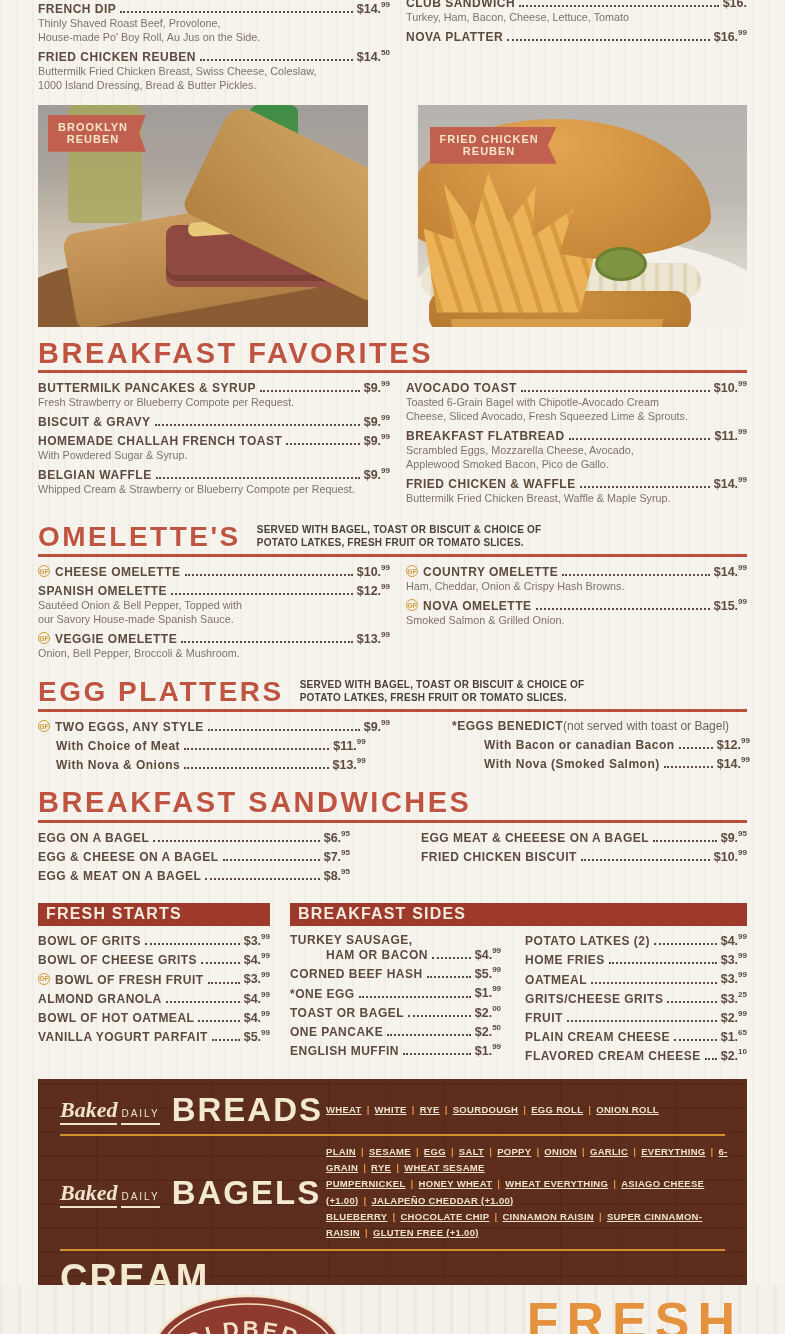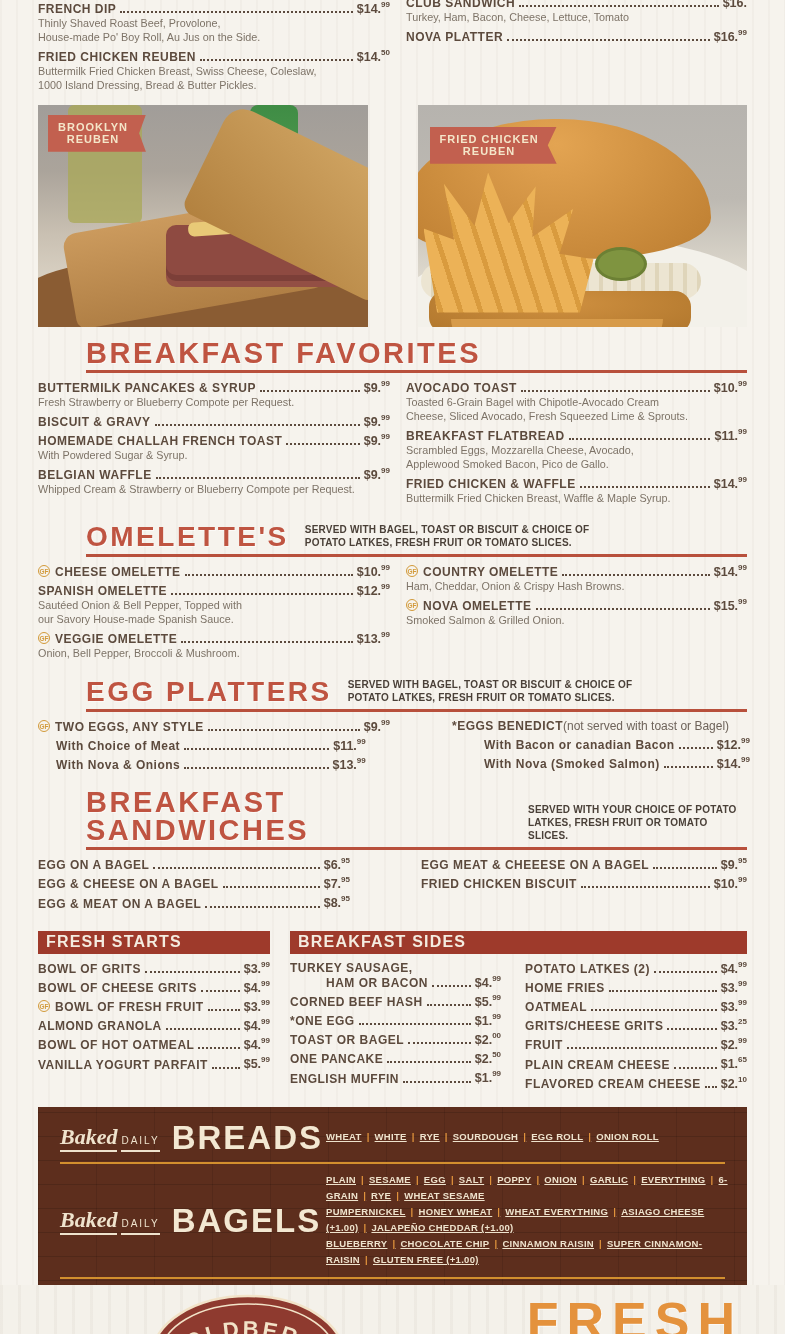--- a/index.html
+++ b/index.html
@@ -57,21 +57,21 @@
     clip-path:polygon(8% 100%,0 40%,18% 48%,12% 8%,30% 38%,38% 0,50% 36%,66% 10%,64% 46%,88% 26%,80% 58%,100% 62%,92% 100%); }
   .ph2 .bun   { right:36px; top:14px; width:310px; height:140px; background:radial-gradient(ellipse at 50% 18%,#e3a452,#bc7d30); border-radius:50% 50% 42% 42%/72% 72% 30% 30%; }
   .ph2 .pickle1,.ph2 .pickle2,.ph2 .pickle3 { width:52px; height:34px; background:#7f9440; border:3px solid #6c8034; border-radius:50%; top:142px; }
   .ph2 .pickle1{ right:220px; } .ph2 .pickle2{ right:160px; top:150px; } .ph2 .pickle3{ right:100px; }
   .ph2 .slaw  { right:46px; top:158px; width:280px; height:36px; background:repeating-linear-gradient(90deg,#ece5d2 0 10px,#dfd5ba 10px 14px); border-radius:18px; }
   .ph2 .patty { right:56px; top:186px; width:262px; height:42px; background:radial-gradient(ellipse at 50% 30%,#cf9040,#b0762c); border-radius:16px; }
   .ph2 .bunb  { right:84px; top:214px; width:212px; height:26px; background:#d79b4a; border-radius:0 0 26px 26px; }
 
   
   .menu-sec { margin-top:13px; }
-  .sec-head { display:flex; align-items:flex-end; gap:16px; border-bottom:3px solid #b8503c; padding-bottom:3px; margin-bottom:7px;margin-left:48px; }
+  .sec-head { display:flex; align-items:flex-end; gap:16px; border-bottom:3px solid #b8503c; padding-bottom:3px; margin-bottom:7px; }
   .sec-title { font-size:29px; font-weight:bold; letter-spacing:2.5px; color:#bf5441; line-height:.95;
     text-shadow:1px 1px 0 rgba(255,255,255,.55); }
   .sec-title.xl { font-size:28px; }
   .sec-note { font-size:10px; font-weight:bold; color:#4a4038; letter-spacing:.2px; line-height:1.3; white-space:pre-line; margin-bottom:2px; }
   .twocol { display:flex; gap:16px; }
   .twocol .col-l { width:352px; flex:none; }
   .twocol .col-r { flex:1; }
   .sand .col-l { width:312px; }
   .sand .col-r { padding-left:55px; }
 
@@ -359,22 +359,20 @@
               <span class="mi-price">$14.<sup>99</sup></span>
             </div>
           </div>
         </div>
     </div>
   </section>
 
   <section class="wrap menu-sec sand">
     <div class="sec-head">
       <h2 class="sec-title">BREAKFAST SANDWICHES</h2>
-      <div class="sec-note">SERVED WITH YOUR CHOICE OF POTATO
-LATKES, FRESH FRUIT OR TOMATO SLICES.</div>
     </div>
     <div class="twocol">
       <div class="col-l">
           <div class="mi">
             <div class="mi-line">
               <span class="mi-name">EGG ON A BAGEL</span>
               <span class="leader"></span>
               <span class="mi-price">$6.<sup>95</sup></span>
             </div>
           </div>

